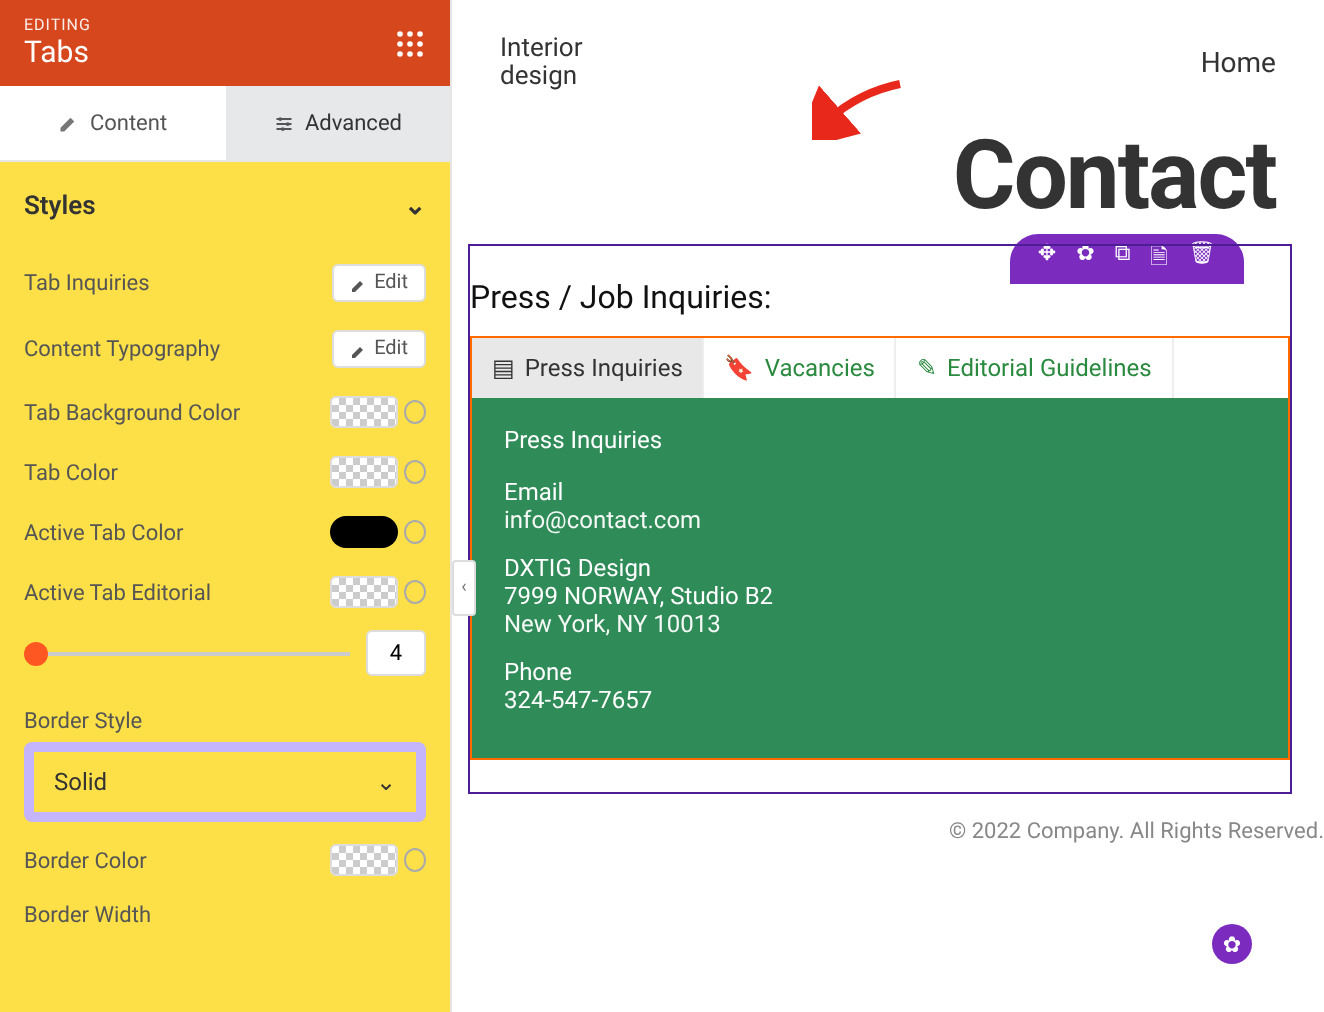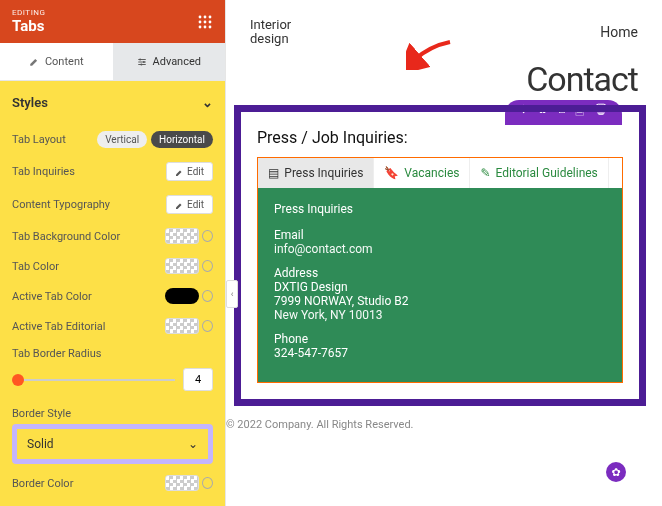--- a/index.html
+++ b/index.html
@@ -1,20 +1,20 @@
 <!DOCTYPE html>
 <html><head>
 <meta charset="utf-8">
 <style>
 *{box-sizing:border-box;margin:0;padding:0;font-family:-apple-system,BlinkMacSystemFont,"Segoe UI",Roboto,sans-serif}
 body{width:662px;height:506px;display:flex;background:#fff;font-size:12px;color:#333;overflow:hidden}
 .sidebar{width:226px;background:#fde047;display:flex;flex-direction:column;border-right:1px solid #e6e6e6}
 .editing-header{background:#d7471e;color:#fff;padding:8px 12px;display:flex;justify-content:space-between;align-items:center}
 .editing-title small{font-size:8px;letter-spacing:.5px;display:block;opacity:.9}
-.editing-title span{font-size:15px;font-weight:700}
+.editing-title span{font-size:15px;font-weight:400}
 .grid-icon{width:16px;height:16px}
 .tab-row{display:flex;border-bottom:1px solid #e6e6e6}
 .tab-btn{flex:1;display:flex;align-items:center;justify-content:center;gap:6px;padding:12px 0;font-size:11px;color:#555;background:#fff;cursor:pointer}
 .tab-btn.active{background:#e6e8ea;color:#333}
 .panel{flex:1;overflow:auto;padding:0 12px 12px}
 .section-header{display:flex;justify-content:space-between;align-items:center;padding:14px 0;font-size:13px;font-weight:600;color:#333}
 .field-row{display:flex;justify-content:space-between;align-items:center;padding:7px 0;font-size:11px;color:#555}
 .pill-group{display:flex;gap:4px}
 .pill{border-radius:10px;padding:3px 8px;font-size:10px;background:#eee;color:#555}
 .pill.active{background:#4a4a4a;color:#fff}
@@ -27,35 +27,35 @@
 .slider{flex:1;height:2px;background:#ccc;position:relative}
 .slider-knob{width:12px;height:12px;background:#ff5722;border-radius:50%;position:absolute;top:-5px;left:0}
 .num-input{width:30px;border:1px solid #ddd;border-radius:3px;padding:4px;font-size:11px;text-align:center}
 .select-input{border:5px solid #c4b5fd;border-radius:4px;padding:8px 10px;font-size:12px;display:flex;justify-content:space-between;align-items:center;cursor:pointer;margin-bottom:4px}
 .main{flex:1;position:relative;padding:0}
 .collapse-handle{position:absolute;left:0;top:280px;width:12px;height:28px;background:#fff;border:1px solid #ddd;border-radius:2px;display:flex;align-items:center;justify-content:center;font-size:9px;color:#777;cursor:pointer;z-index:5}
 .top-nav{display:flex;justify-content:space-between;align-items:center;padding:18px 24px 12px}
 .brand{font-size:13px;line-height:1.1;color:#333;max-width:60px}
 .home-link{font-size:14px;color:#333}
 .page-title{text-align:right;padding:0 24px 6px;position:relative}
-.page-title h1{font-size:34px;font-weight:400;letter-spacing:-1px}
+.page-title h1{font-size:48px;font-weight:700;letter-spacing:-1px}
 .purple-bar{position:absolute;right:40px;bottom:-20px;background:#7b2cbf;border-radius:14px 14px 0 0;padding:3px 14px;display:flex;gap:10px;font-size:11px;color:#fff}
-.canvas{border:7px solid #4c1d95;margin:0 16px 0 8px;padding:16px 16px;position:relative}
+.canvas{border:1px solid #4c1d95;margin:0 16px 0 8px;padding:16px 0;position:relative}
 .canvas-title{font-size:16px;margin-bottom:10px;color:#111}
 .tabs-outer{border:1px solid #ff6b00}
 .tabs-header{display:flex;background:#fff}
 .tw{padding:8px 10px;font-size:12px;display:flex;gap:5px;align-items:center;border-right:1px solid #eee;cursor:pointer}
 .tw.active{background:#e8e8e8;color:#333}
 .tw.green{color:#2a8a3f}
 .tab-content{background:#2f8b57;color:#fff;padding:14px 16px 22px;font-size:12px}
 .tab-content h4{font-size:12px;font-weight:400;margin-bottom:12px}
 .lbl{font-size:12px;margin-top:2px}
 .val{font-size:12px;opacity:.95;margin-bottom:10px}
 .gear-bubble{position:absolute;right:36px;bottom:24px;width:20px;height:20px;background:#7b2cbf;border-radius:50%;display:flex;align-items:center;justify-content:center;color:#fff;font-size:11px}
-.footer{text-align:left;font-size:11px;color:#888;padding:12px 0 14px}
+.footer{text-align:right;font-size:11px;color:#888;padding:12px 0 14px}
 .arrow{position:absolute;left:180px;top:36px;z-index:10;pointer-events:none}
 .fld-lbl{font-size:11px;color:#555;padding-top:6px;padding-bottom:4px}
 </style>
 </head>
 <body>
 
 <div class="sidebar">
   <div class="editing-header">
     <div class="editing-title">
       <small>EDITING</small>
@@ -91,27 +91,20 @@
       <span>Advanced</span>
     </div>
   </div>
 
   <div class="panel">
     <div class="section-header">
       <span>Styles</span>
       <span>⌄</span>
     </div>
 
-    <div class="field-row">
-      <span>Tab Layout</span>
-      <div class="pill-group">
-        <span class="pill">Vertical</span>
-        <span class="pill active">Horizontal</span>
-      </div>
-    </div>
 
     <div class="field-row">
       <span>Tab Inquiries</span>
       <div class="mini-btn">
         <svg width="8" height="8" viewBox="0 0 16 16" fill="#555">
             <path d="M2 11l8-8 3 3-8 8H2v-3z"></path>
           </svg>
         <span>Edit</span>
       </div>
     </div>
@@ -151,21 +144,20 @@
     </div>
 
     <div class="field-row">
       <span>Active Tab Editorial</span>
       <div class="swatch">
           <div class="trans"></div>
           <div class="globe"></div>
         </div>
     </div>
 
-    <div class="fld-lbl">Tab Border Radius</div>
     <div class="slider-row">
       <div class="slider">
           <div class="slider-knob"></div>
         </div>
       <input class="num-input" value="4" style="">
     </div>
 
     <div class="fld-lbl">Border Style</div>
     <div class="select-input">
       <span>Solid</span>
@@ -227,21 +219,20 @@
         </div>
         <div class="tw green">
           <span>✎</span>
           <span>Editorial Guidelines</span>
         </div>
       </div>
       <div class="tab-content">
         <h4>Press Inquiries</h4>
         <div class="lbl">Email</div>
         <div class="val">info@contact.com</div>
-        <div class="lbl">Address</div>
         <div>DXTIG Design</div>
         <div>7999 NORWAY, Studio B2</div>
         <div class="val">New York, NY 10013</div>
         <div class="lbl">Phone</div>
         <div>324-547-7657</div>
       </div>
     </div>
   </div>
 
   <div class="gear-bubble">✿</div>

